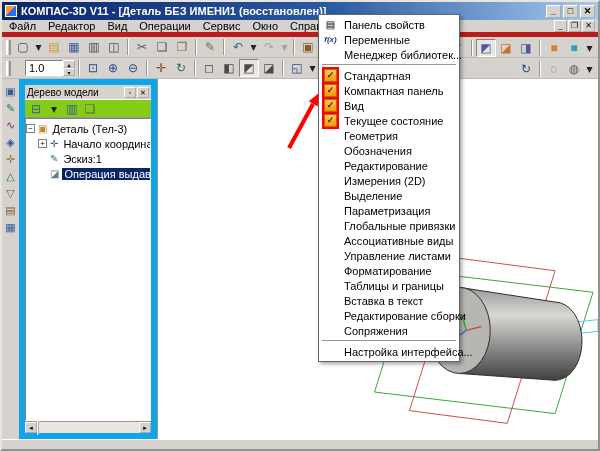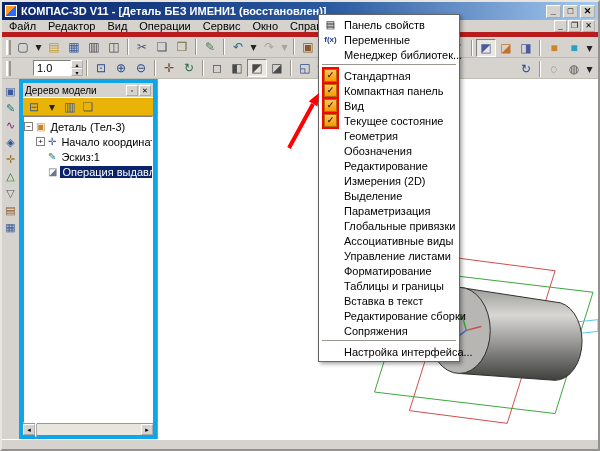--- a/index.html
+++ b/index.html
@@ -32,32 +32,32 @@
   .toolbar { display: flex; align-items: center; height: 21px; padding: 1px 2px; position: relative; flex: 0 0 auto; border-bottom: 1px solid #c0bcb4; background: #d6d3ce; }
   .grip { width: 5px; height: 15px; margin: 0 2px; border-left: 2px solid #fff; border-right: 2px solid #9a968c; }
   .tb-icons { display: flex; align-items: center; }
   .tb-right { position: absolute; right: 3px; top: 1px; height: 19px; }
   .tb-btn { width: 20px; height: 18px; display: flex; align-items: center; justify-content: center; border: 1px solid transparent; }
   .tb-btn.narrow { width: 11px; }
   .tb-btn.pressed { background: #e9e6df; border-color: #808080 #fff #fff #808080; }
   .glyph { font-size: 12px; line-height: 1; }
   .tb-btn.disabled .glyph { color: #a8a49c !important; }
   .tb-sep { width: 2px; height: 16px; border-left: 1px solid #9a968c; border-right: 1px solid #fff; margin: 0 3px; }
-  .scale-combo { display: flex; align-items: center; margin-left: 20px; }
+  .scale-combo { display: flex; align-items: center; margin-left: 12px; }
   .scale-value { width: 38px; height: 16px; background: #fff; border: 1px solid #808080; border-color: #808080 #fff #fff #808080; padding: 1px 3px; font-size: 11px; }
   .spin { display: flex; flex-direction: column; width: 12px; }
   .spin i { font-style: normal; height: 8px; font-size: 6px; line-height: 8px; text-align: center; background: #d6d3ce; border: 1px outset #fff; }
 
   
   .main { flex: 1; display: flex; overflow: hidden; }
   .left-toolbar { width: 17px; flex: 0 0 auto; display: flex; flex-direction: column; align-items: center; padding-top: 4px; gap: 1px; background: #d6d3ce; }
   .left-toolbar .tb-btn { width: 16px; height: 16px; }
   .left-toolbar .glyph { font-size: 11px; }
 
-  .tree-panel { width: 138px; flex: 0 0 auto; display: flex; flex-direction: column; border: 4px solid #0ea5e9; background: #eab308; }
+  .tree-panel { width: 138px; flex: 0 0 auto; display: flex; flex-direction: column; border: 6px solid #0ea5e9; background: #84cc16; }
   .tree-header { height: 15px; display: flex; align-items: center; padding: 0 2px; font-size: 10px; background: #d6d3ce; border-bottom: 1px solid #fff; }
   .tree-header .hdr-title { flex: 1; white-space: nowrap; overflow: hidden; }
   .hdr-btn { width: 12px; height: 11px; border: 1px outset #fff; background: #d6d3ce; font-size: 7px; line-height: 9px; text-align: center; margin-left: 1px; }
   .tree-toolbar { height: 18px; display: flex; align-items: center; padding: 0 2px; border-bottom: 1px solid #9a968c; }
   .tree-toolbar .tb-btn { width: 18px; height: 16px; }
   .tree-content { flex: 1; background: #fff; border: 1px solid #808080; border-color: #808080 #fff #fff #808080; overflow: hidden; padding: 2px 0; }
   .tree-row { height: 15px; display: flex; align-items: center; white-space: nowrap; font-size: 11px; }
   .tree-indent { display: inline-block; width: 12px; flex: 0 0 auto; }
   .expander { width: 9px; height: 9px; flex: 0 0 auto; border: 1px solid #808080; background: #fff; font-size: 8px; line-height: 7px; text-align: center; margin-right: 3px; }
   .expander.none { visibility: hidden; }
@@ -71,21 +71,21 @@
 
   .canvas { flex: 1; background: #fff; position: relative; border-left: 1px solid #9a968c; }
   .canvas svg { display: block; width: 100%; height: 100%; }
 
   .statusbar { height: 10px; flex: 0 0 auto; background: #d6d3ce; border-top: 1px solid #fff; }
 
   
   .context-menu { position: absolute; left: 318px; top: 14px; width: 142px; background: #fff; border: 1px solid #666; box-shadow: 2px 2px 4px rgba(0,0,0,.35); z-index: 50; padding: 2px 1px; }
   .menu-item { height: 15px; display: flex; align-items: center; position: relative; padding-left: 24px; white-space: nowrap; font-size: 11px; cursor: default; }
   .mi-icon { position: absolute; left: 4px; top: 1px; width: 13px; height: 13px; font-size: 10px; line-height: 13px; text-align: center; }
-  .mi-icon.fx { font-weight: bold; font-size: 8px; color: #223a8a; }
+  .mi-icon.fx { font-style: italic; font-weight: bold; font-size: 8px; color: #223a8a; }
   .mi-check { position: absolute; left: 4px; top: 1px; width: 13px; height: 13px; background: linear-gradient(#ffc45e, #f59a00); border: 1px solid #b06f00; color: #4a2800; font-size: 9px; font-weight: bold; line-height: 11px; text-align: center; }
   .mi-check.annotated { outline: 2px solid #ff0000; }
   .menu-sep { height: 1px; border-top: 1px solid #9a968c; border-bottom: 1px solid #fff; margin: 2px 2px; }
 
   
   .annotation { position: absolute; left: 0; top: 0; z-index: 60; pointer-events: none; }
 </style>
 </head>
 <body>
 

